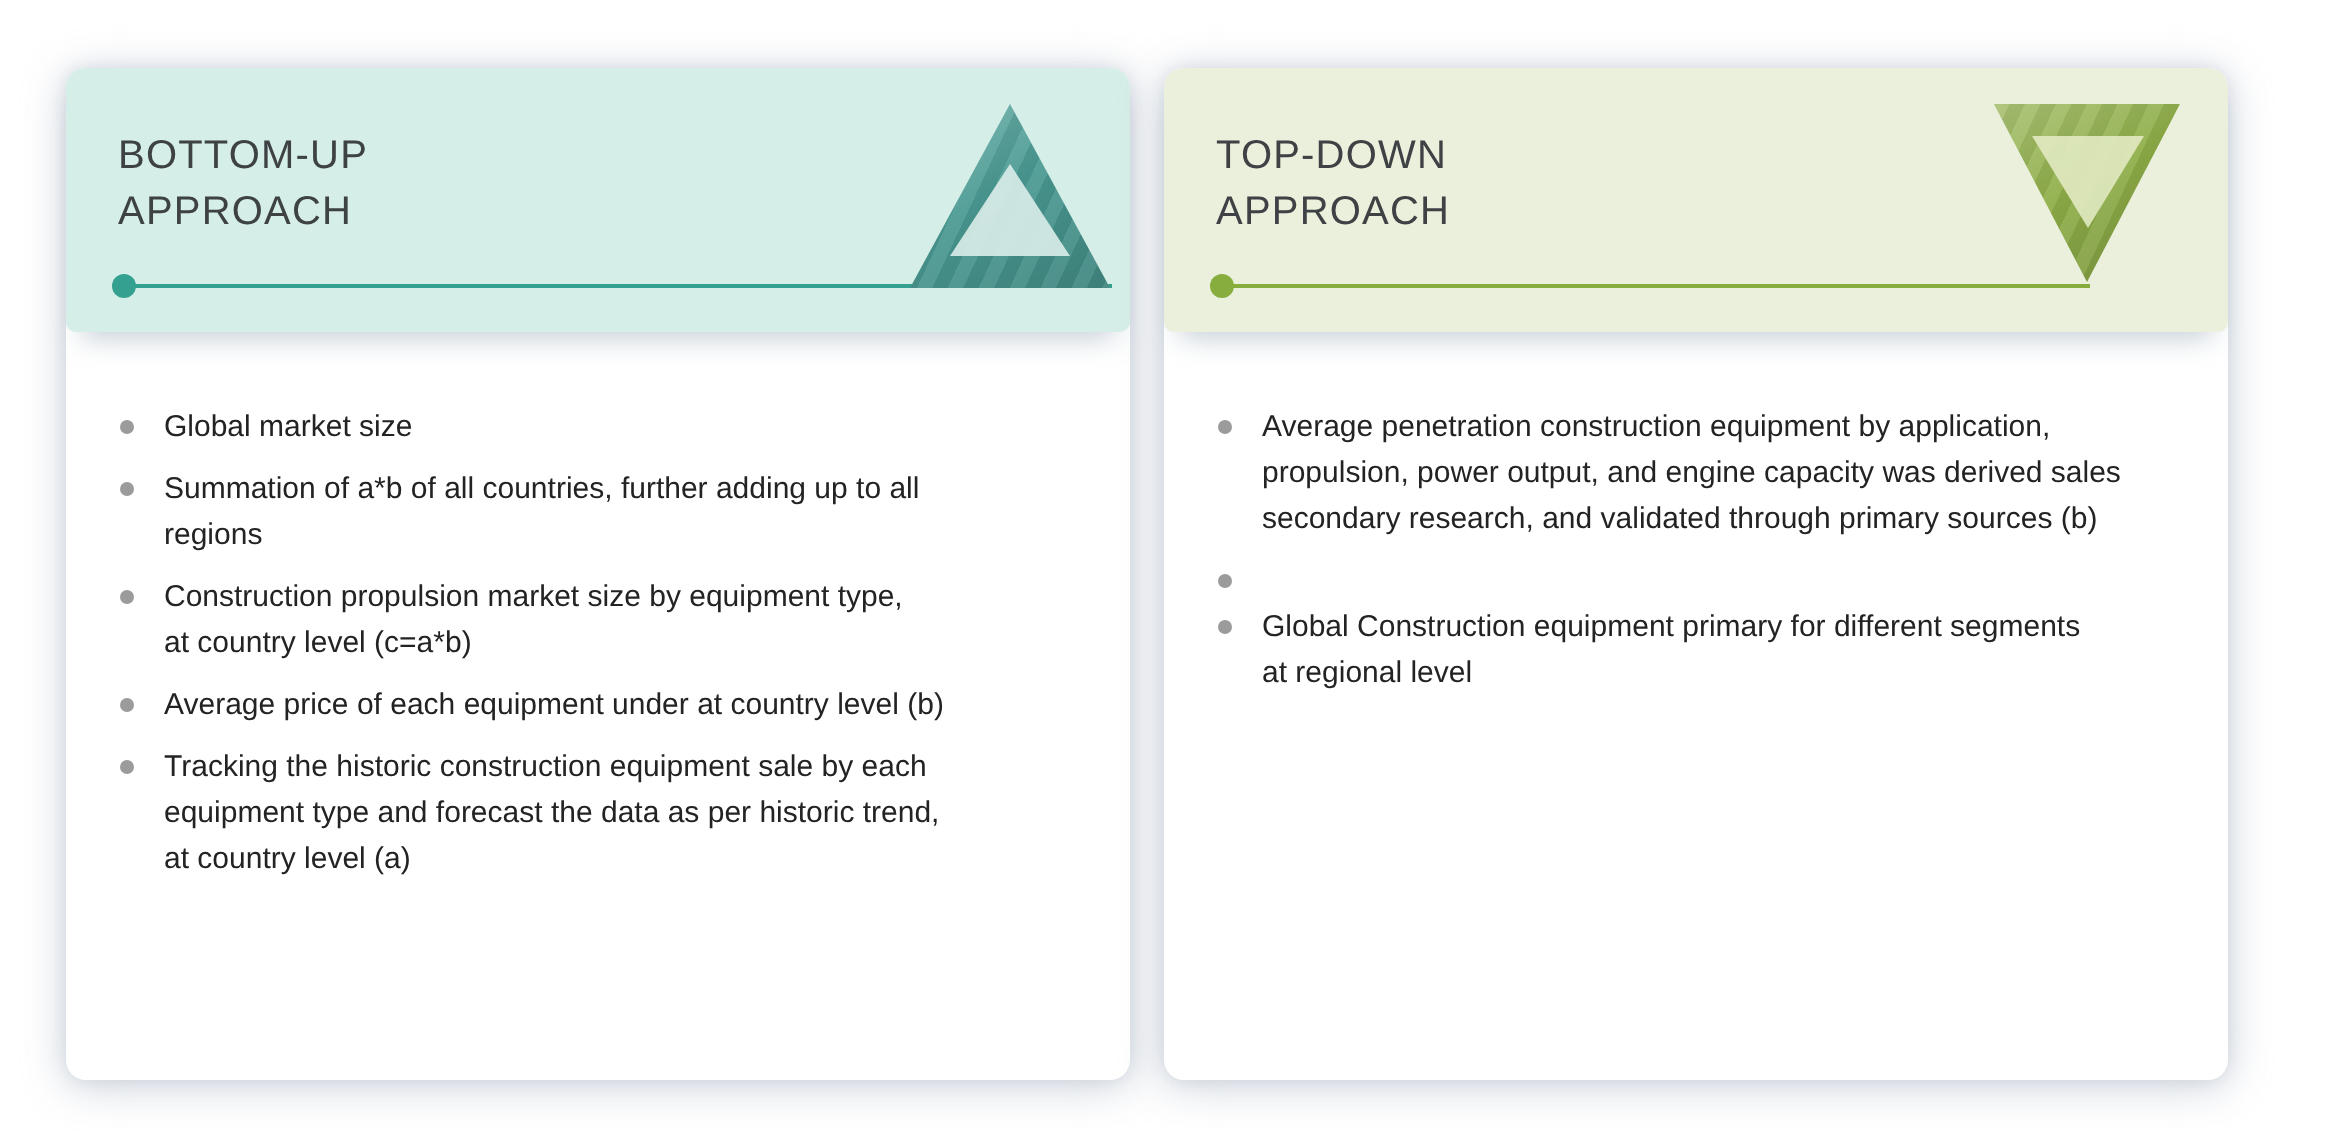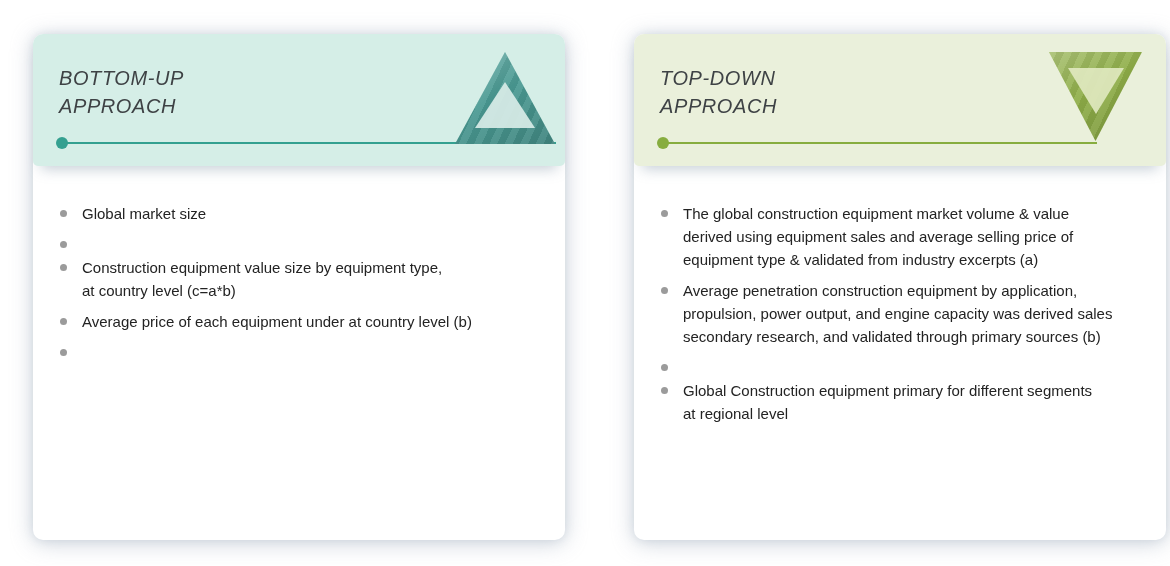--- a/index.html
+++ b/index.html
@@ -11,29 +11,28 @@
   .card {
     position: absolute;
     top: 34px;
     width: 532px;
     height: 506px;
     background: #ffffff;
     border-radius: 10px;
     box-shadow: 0 3px 22px rgba(143, 158, 178, 0.45), 0 0 8px rgba(160, 175, 192, 0.25);
   }
   .card-left  { left: 33px; }
-  .card-right { left: 634px; }
+  .card-right { left: 582px; }
 
   .card-header {
     position: relative;
     height: 132px;
     border-radius: 10px 10px 5px 5px;
     background: var(--header-bg, #eee);
     box-shadow: 0 11px 14px -8px rgba(110, 132, 152, 0.40);
-    font-style: italic;
   }
 
   .title {
     position: absolute;
     left: 26px;
     top: 30px;
     font-size: 20px;
     line-height: 28px;
     font-weight: 400;
     letter-spacing: 0.6px;
@@ -116,52 +115,51 @@
         <div class="tri-inner"></div>
       </div>
     </header>
     <ul class="bullets">
       <li>
           <span class="bullet-dot"></span>
           <span class="bullet-text">Global market size</span>
         </li>
       <li>
           <span class="bullet-dot"></span>
+          <span class="bullet-text">Summation of a*b of all countries, further adding up to all
+regions</span>
         </li>
       <li>
           <span class="bullet-dot"></span>
-          <span class="bullet-text">Construction equipment value size by equipment type,
+          <span class="bullet-text">Construction propulsion market size by equipment type,
 at country level (c=a*b)</span>
         </li>
       <li>
           <span class="bullet-dot"></span>
           <span class="bullet-text">Average price of each equipment under at country level (b)</span>
         </li>
       <li>
           <span class="bullet-dot"></span>
+          <span class="bullet-text">Tracking the historic construction equipment sale by each
+equipment type and forecast the data as per historic trend,
+at country level (a)</span>
         </li>
     </ul>
   </section>
 
   <section class="card card-right" style="--header-bg: #eaf0db; --accent: #87ad3f; --tri: #8fae48; --tri-inner: #dfe8bf;">
     <header class="card-header">
       <h2 class="title"><span>TOP-DOWN</span><br><span>APPROACH</span></h2>
       <div class="accent-dot"></div>
       <div class="accent-line"></div>
       <div class="tri tri-down">
         <div class="tri-inner"></div>
       </div>
     </header>
     <ul class="bullets">
-      <li>
-          <span class="bullet-dot"></span>
-          <span class="bullet-text">The global construction equipment market volume &amp; value
-derived using equipment sales and average selling price of
-equipment type &amp; validated from industry excerpts (a)</span>
-        </li>
       <li>
           <span class="bullet-dot"></span>
           <span class="bullet-text">Average penetration construction equipment by application,
 propulsion, power output, and engine capacity was derived sales
 secondary research, and validated through primary sources (b)</span>
         </li>
       <li>
           <span class="bullet-dot"></span>
         </li>
       <li>

